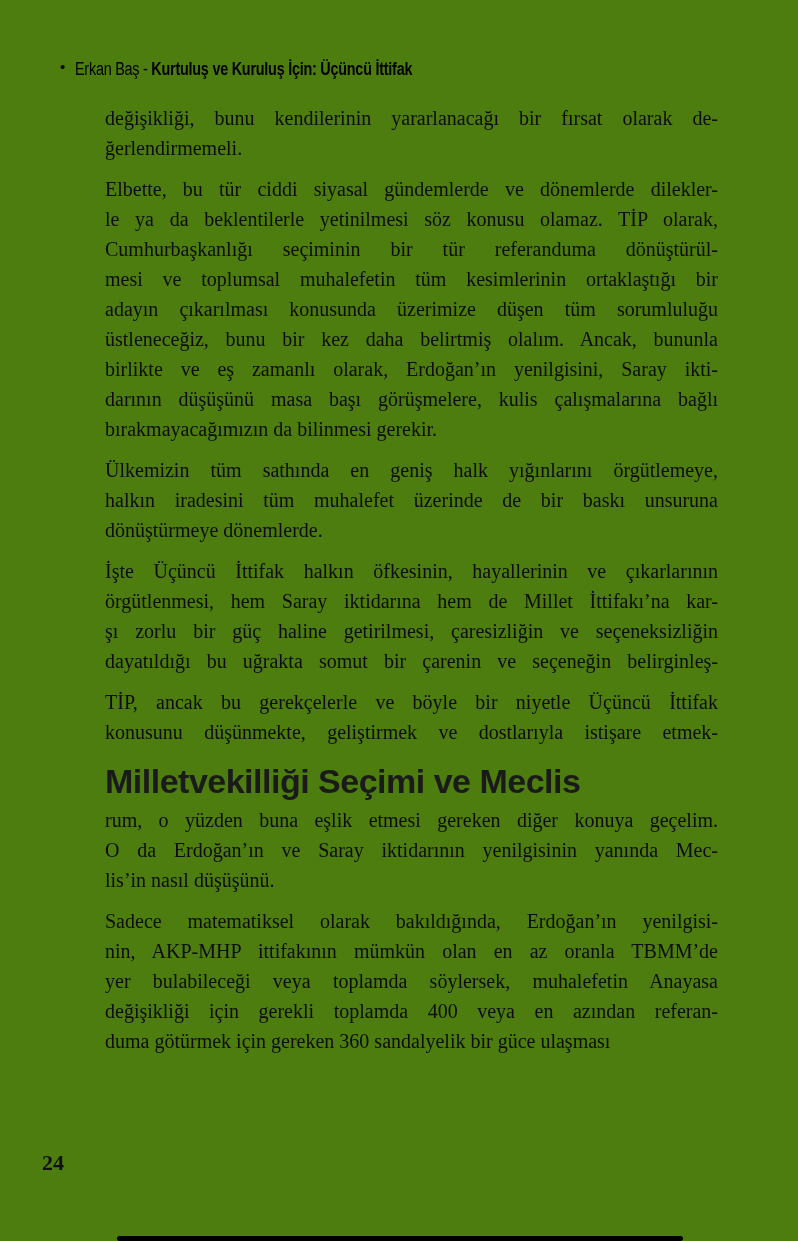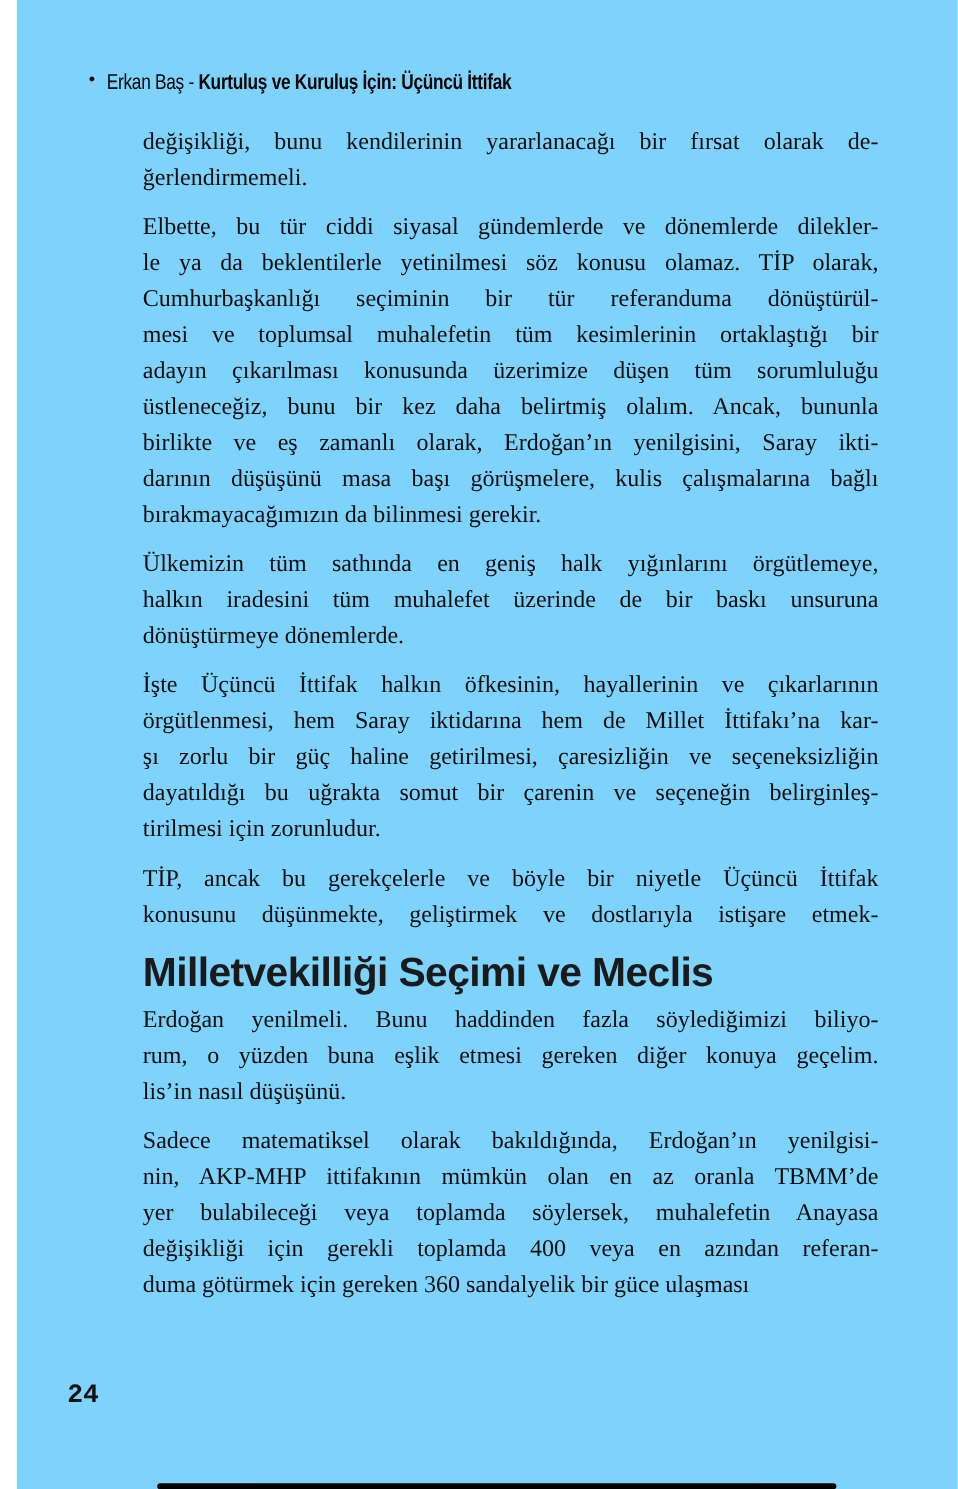--- a/index.html
+++ b/index.html
@@ -1,21 +1,21 @@
 <!DOCTYPE html>
 <html><head>
 <meta charset="utf-8">
 <style>
   html,body{margin:0;padding:0;}
   body{
     width:798px;height:1241px;position:relative;overflow:hidden;
     background:#ffffff;color:#0d0d0d;
     font-family:"Liberation Serif",serif;
   }
-  .page{position:absolute;inset:0;background:#7dd3fc;margin-left:14px;}
+  .page{position:absolute;inset:0;background:#4d7c0f;}
 
   
   .header{
     position:absolute;top:58px;left:60px;white-space:nowrap;
     font-family:"Liberation Sans",sans-serif;color:#000;
   }
   .bullet{
     display:inline-block;vertical-align:3px;font-size:15px;margin-right:10px;
   }
   .hdr-inner{
@@ -38,21 +38,21 @@
   .line.para-last{text-align-last:left;}
 
   .section-heading{
     font-family:"Liberation Sans",sans-serif;
     font-weight:600;font-size:34px;line-height:30px;letter-spacing:-0.5px;
     color:#1a1a1a;margin:19px 0 9px 0;
   }
 
   .page-number{
     position:absolute;left:42px;top:1150px;
-    font-family:Liberation Mono, monospace;
+    font-family:Liberation Serif, serif;
     font-weight:700;font-size:22px;color:#111;
   }
 
   .home-indicator{
     position:absolute;left:117px;bottom:0;width:566px;height:5px;
     background:#000;border-radius:3px;
   }
 </style>
 </head>
 <body>
@@ -83,32 +83,31 @@
         <div class="para">
           <div class="line">Ülkemizin tüm sathında en geniş halk yığınlarını örgütlemeye,</div>
           <div class="line">halkın iradesini tüm muhalefet üzerinde de bir baskı unsuruna</div>
           <div class="line para-last">dönüştürmeye dönemlerde.</div>
         </div>
         <div class="para">
           <div class="line">İşte Üçüncü İttifak halkın öfkesinin, hayallerinin ve çıkarlarının</div>
           <div class="line">örgütlenmesi, hem Saray iktidarına hem de Millet İttifakı’na kar-</div>
           <div class="line">şı zorlu bir güç haline getirilmesi, çaresizliğin ve seçeneksizliğin</div>
           <div class="line">dayatıldığı bu uğrakta somut bir çarenin ve seçeneğin belirginleş-</div>
-          <div class="line para-last">tirilmesi için zorunludur.</div>
         </div>
         <div class="para">
           <div class="line">TİP, ancak bu gerekçelerle ve böyle bir niyetle Üçüncü İttifak</div>
           <div class="line">konusunu düşünmekte, geliştirmek ve dostlarıyla istişare etmek-</div>
         </div>
       </div>
     <h2 class="section-heading">Milletvekilliği Seçimi ve Meclis</h2>
     <div id="paras-after">
         <div class="para">
-          <div class="line">Erdoğan yenilmeli. Bunu haddinden fazla söylediğimizi biliyo-</div>
           <div class="line">rum, o yüzden buna eşlik etmesi gereken diğer konuya geçelim.</div>
+          <div class="line">O da Erdoğan’ın ve Saray iktidarının yenilgisinin yanında Mec-</div>
           <div class="line para-last">lis’in nasıl düşüşünü.</div>
         </div>
         <div class="para">
           <div class="line">Sadece matematiksel olarak bakıldığında, Erdoğan’ın yenilgisi-</div>
           <div class="line">nin, AKP-MHP ittifakının mümkün olan en az oranla TBMM’de</div>
           <div class="line">yer bulabileceği veya toplamda söylersek, muhalefetin Anayasa</div>
           <div class="line">değişikliği için gerekli toplamda 400 veya en azından referan-</div>
           <div class="line para-last">duma götürmek için gereken 360 sandalyelik bir güce ulaşması</div>
         </div>
       </div>

